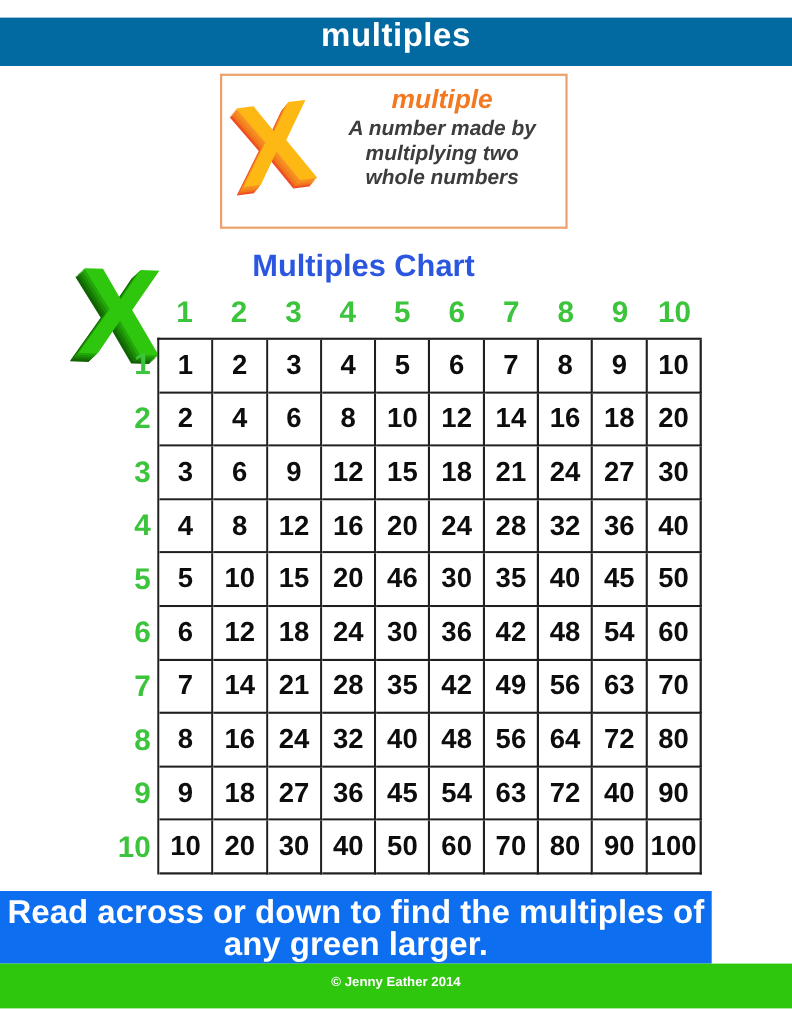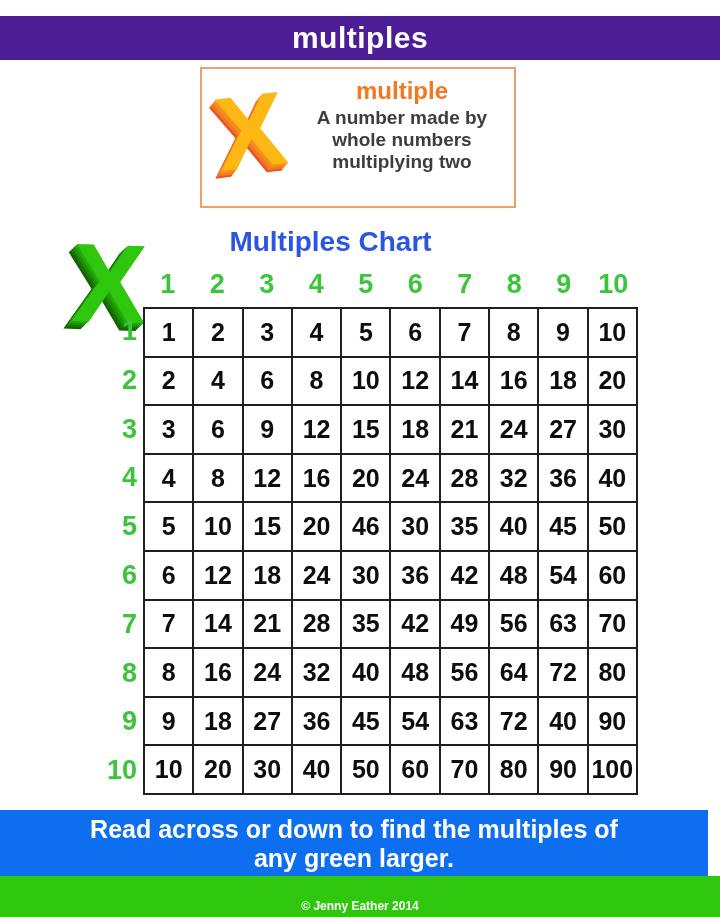--- a/index.html
+++ b/index.html
@@ -11,22 +11,22 @@
     overflow: hidden;
     font-family: "Liberation Sans", sans-serif;
     font-weight: bold;
   }
 
   
   .header-bar {
     position: absolute;
     left: 0; top: 16px;
     width: 720px; height: 44px;
-    background: #4c1d95;
-    display: flex; align-items: center; justify-content: center;
+    background: #0369a1;
+    display: flex; justify-content: center;
   }
   .header-bar .title {
     color: #ffffff;
     font-size: 30px;
     letter-spacing: 0.5px;
   }
 
   
   .def-box {
     position: absolute;
@@ -48,20 +48,21 @@
     text-shadow:
       -1px 1px 0 #f9952a, -2px 2px 0 #f58b1f, -3px 3px 0 #f58b1f,
       -4px 4px 0 #f07b1d, -5px 5px 0 #f07b1d, -6px 6px 0 #ef5a22,
       -7px 7px 0 #ee4b23;
   }
   .def-text {
     position: absolute;
     left: 96px; top: 8px;
     width: 208px;
     text-align: center;
+    font-style: italic;
   }
   .def-term {
     color: #f4781f;
     font-size: 24px;
     margin-bottom: 2px;
   }
   .def-line {
     color: #3d3d3d;
     font-size: 19px;
     line-height: 22px;
@@ -132,57 +133,57 @@
     color: #0d0d0d;
     font-size: 25px;
     box-sizing: border-box;
     background: #ffffff;
   }
 
   
   .instruction-bar {
     position: absolute;
     left: 0; top: 810px;
-    width: 708px; height: 66px;
+    width: 647px; height: 66px;
     background: #0d6ef0;
     color: #ffffff;
     text-align: center;
-    font-size: 25px;
+    font-size: 30px;
     line-height: 29px;
     padding-top: 5px;
     box-sizing: border-box;
   }
   .footer-bar {
     position: absolute;
     left: 0; top: 876px;
     width: 720px; height: 41px;
     background: #2fc60e;
     color: #ffffff;
     text-align: center;
     font-size: 12px;
-    padding-top: 23px;
+    padding-top: 9px;
     box-sizing: border-box;
   }
 </style>
 </head>
 <body>
 
 <div class="page">
 
   <div class="header-bar">
     <span class="title">multiples</span>
   </div>
 
   <div class="def-box">
     <span class="x3d orange">X</span>
     <div class="def-text">
       <div class="def-term">multiple</div>
       <div class="def-line">A number made by</div>
+      <div class="def-line">multiplying two</div>
       <div class="def-line">whole numbers</div>
-      <div class="def-line">multiplying two</div>
     </div>
   </div>
 
   <div class="chart-title">Multiples Chart</div>
   <span class="x3d green">X</span>
 
   <div class="col-headers">
       <div class="hdr">1</div>
       <div class="hdr">2</div>
       <div class="hdr">3</div>

